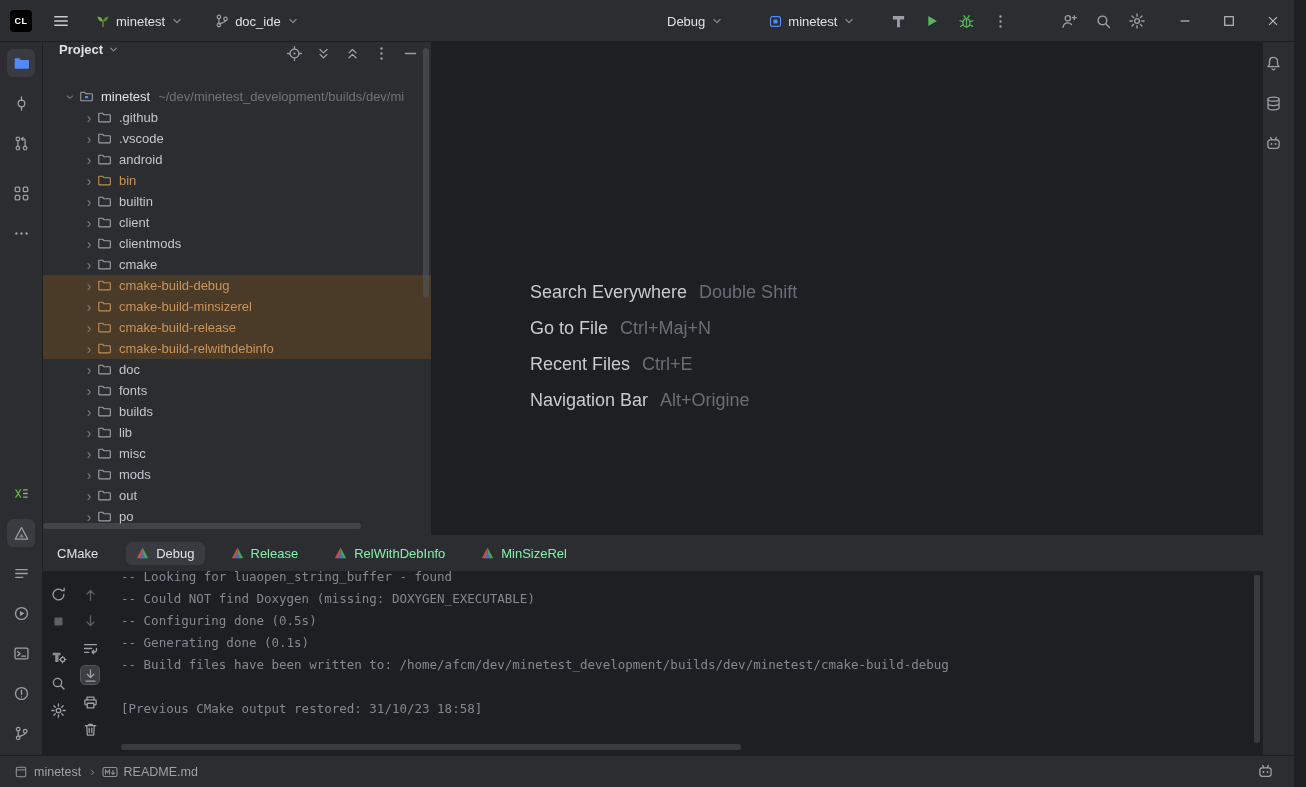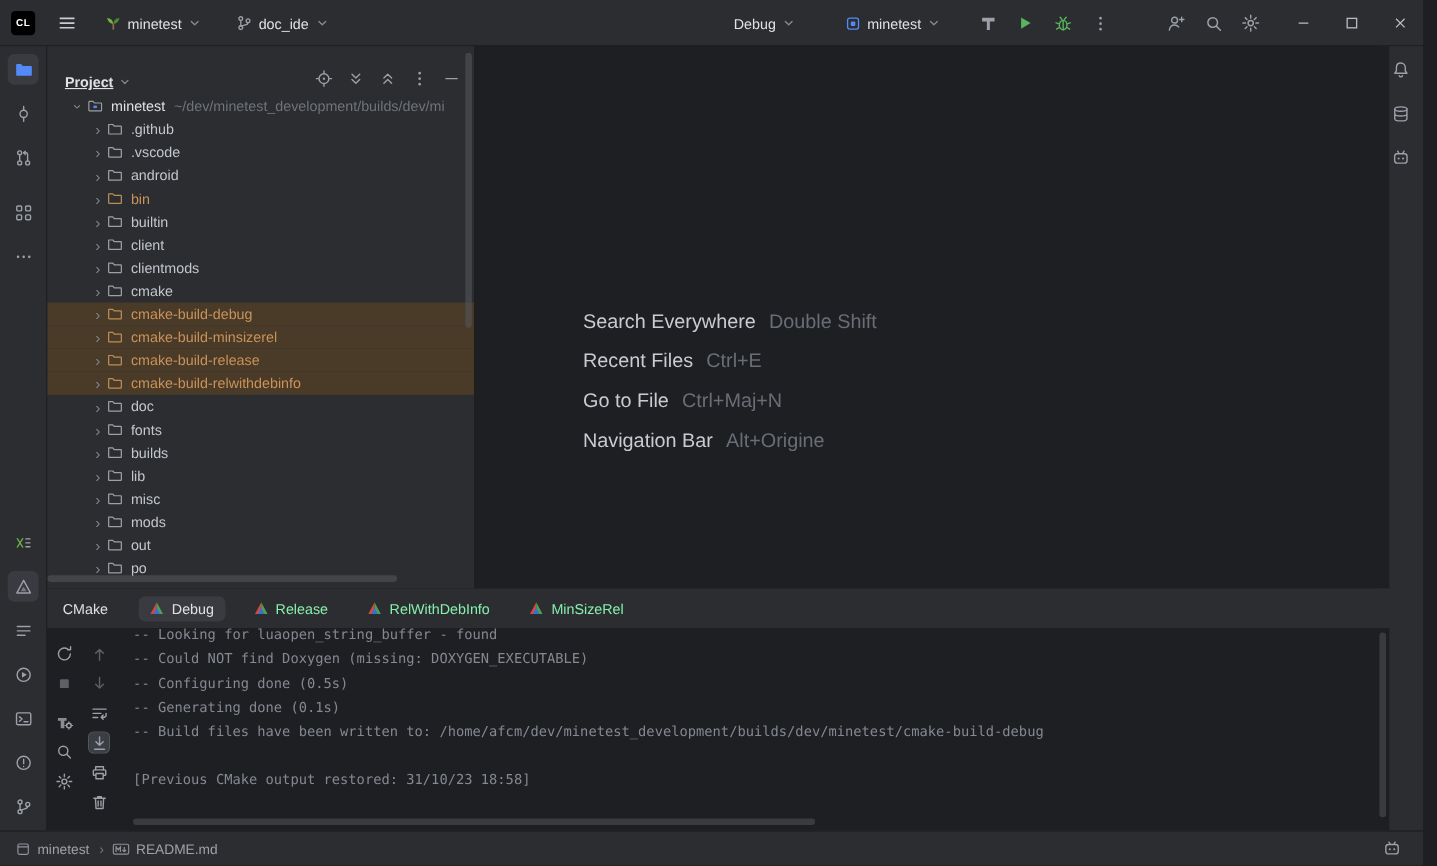--- a/index.html
+++ b/index.html
@@ -24,21 +24,21 @@
 .right-stripe{position:absolute;right:0;top:42px;width:43px;height:713px;background:#2b2d30;border-left:1px solid #1e1f22;display:flex;flex-direction:column;align-items:center;padding:7px 0 8px;}
 .stripe-group{display:flex;flex-direction:column;align-items:center;}
 .stripe-spacer{flex:1;}
 .sicon{width:28px;height:28px;display:flex;align-items:center;justify-content:center;border-radius:6px;margin-bottom:12px;}
 .sicon:last-child{margin-bottom:0;}
 .sicon.active{background:#393b40;}
 .sicon.gap10{margin-top:10px;}
 
 
 .project-panel{position:absolute;left:43px;top:42px;width:389px;height:493px;background:#2b2d30;border-right:1px solid #1e1f22;overflow:hidden;}
-.pp-header{height:40px;display:flex;align-items:flex-end;padding:0 10px 0 16px;text-decoration:underline;}
+.pp-header{height:40px;display:flex;align-items:flex-start;padding:0 10px 0 16px;}
 .pp-title{display:flex;align-items:center;gap:4px;color:#dfe1e5;font-weight:bold;}
 .pp-actions{margin-left:auto;display:flex;align-items:center;gap:7px;}
 .pp-abtn{width:22px;height:22px;display:flex;align-items:center;justify-content:center;border-radius:4px;}
 .tree{position:absolute;top:44px;left:0;right:0;}
 .tree-row{height:21px;display:flex;align-items:center;padding-left:38px;white-space:nowrap;overflow:hidden;}
 .tree-root{padding-left:20px;}
 .chev{width:16px;min-width:16px;color:#7d828a;font-size:14px;line-height:1;display:flex;justify-content:center;}
 .chev-open{transform:rotate(90deg);}
 .ticon{width:20px;min-width:20px;display:flex;align-items:center;}
 .tname{margin-left:2px;color:#c2c6cd;}
@@ -569,26 +569,26 @@
     <div class="pp-hscroll"></div>
   </div>
 
   <div class="editor">
     <div class="shortcuts">
         <div class="sc-row">
           <span class="sc-label">Search Everywhere</span>
           <span class="sc-keys">Double Shift</span>
         </div>
         <div class="sc-row">
+          <span class="sc-label">Go to File</span>
+          <span class="sc-keys">Ctrl+Maj+N</span>
+        </div>
+        <div class="sc-row">
           <span class="sc-label">Recent Files</span>
           <span class="sc-keys">Ctrl+E</span>
-        </div>
-        <div class="sc-row">
-          <span class="sc-label">Go to File</span>
-          <span class="sc-keys">Ctrl+Maj+N</span>
         </div>
         <div class="sc-row">
           <span class="sc-label">Navigation Bar</span>
           <span class="sc-keys">Alt+Origine</span>
         </div>
       </div>
   </div>
 
   <div class="bottom">
     <div class="cm-tabs">

